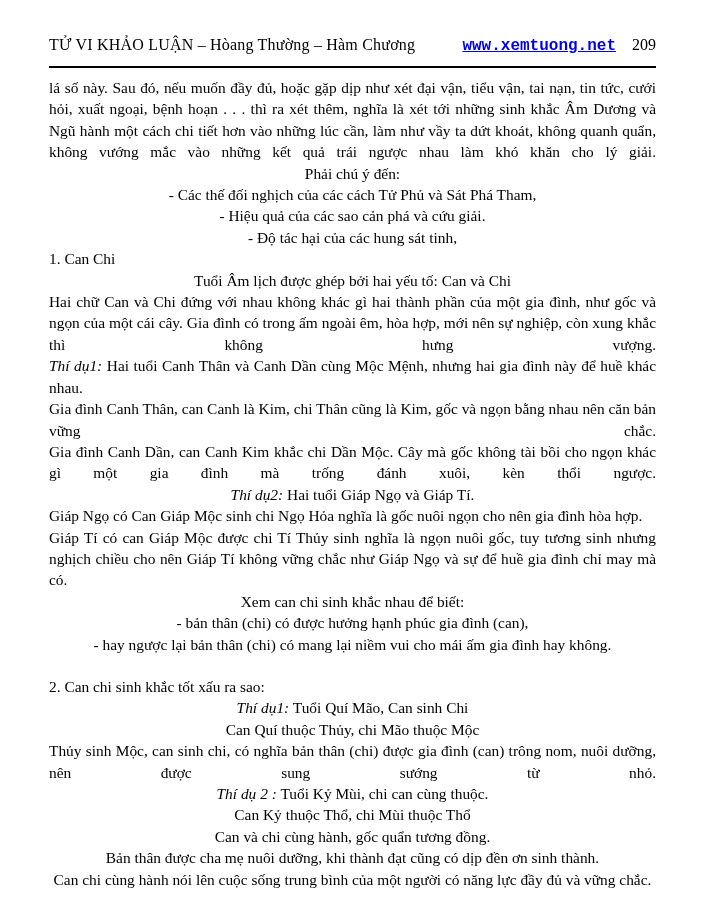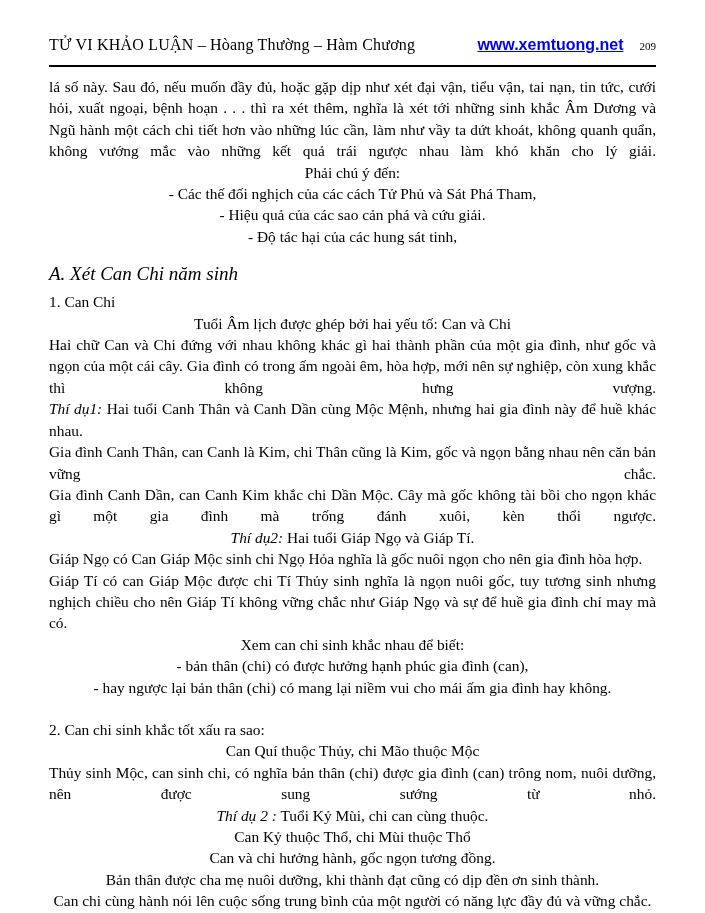--- a/index.html
+++ b/index.html
@@ -24,29 +24,29 @@
     font-size: 16px;
     letter-spacing: 0.2px;
     white-space: nowrap;
   }
   .header-right {
     display: flex;
     align-items: baseline;
     gap: 16px;
   }
   .site-link {
-    font-family: Liberation Sans, sans-serif;
+    font-family: Liberation Mono, monospace;
     font-weight: bold;
     font-size: 16px;
     color: #0000ee;
     text-decoration: underline;
     cursor: pointer;
     white-space: nowrap;
   }
-  .page-number { font-size: 11px; }
+  .page-number { font-size: 16px; }
   .header-rule {
     border-bottom: 2px solid #000000;
     margin-top: 11px;
   }
   
   .body-text {
     margin-top: 9px;
     font-size: 15.4px;
     line-height: 21.4px;
   }
@@ -81,21 +81,20 @@
   <div class="header-rule"></div>
 
   <div class="body-text">
 
     <p class="force-last">lá số này. Sau đó, nếu muốn đầy đủ, hoặc gặp dịp như xét đại vận, tiểu vận, tai nạn, tin tức, cưới hỏi, xuất ngoại, bệnh hoạn . . . thì ra xét thêm, nghĩa là xét tới những sinh khắc Âm Dương và Ngũ hành  một cách chi tiết hơn vào những lúc cần, làm như vầy ta dứt khoát, không quanh quẩn, không vướng mắc vào những kết quả trái ngược nhau làm khó khăn cho lý giải.</p>
     <p class="line-left">Phải chú ý đến:</p>
     <p class="line-left">- Các thế đối nghịch của các cách Tử Phủ và Sát Phá Tham,</p>
     <p class="line-left">- Hiệu quả của các sao cản phá và cứu giải.</p>
     <p class="line-left">- Độ tác hại của các hung sát tinh,</p>
 
-    <p class="heading-italic">A. Xét Can Chi năm sinh</p>
     <p class="heading-bold">1. Can Chi</p>
     <p class="line-left">Tuổi Âm lịch được ghép bởi hai yếu tố: Can và Chi</p>
     <p class="force-last">Hai chữ Can và Chi đứng với nhau không khác gì hai thành phần của một gia đình, như gốc và ngọn của một cái cây. Gia đình có trong ấm ngoài êm, hòa hợp, mới nên sự nghiệp, còn xung khắc thì không hưng vượng.</p>
 
     <p class="para"><span class="example-prefix">Thí dụ1:</span> <span>Hai tuổi Canh Thân và Canh Dần cùng Mộc Mệnh, nhưng hai gia đình này để huề khác nhau.</span></p>
 
     <p class="force-last">Gia đình Canh Thân, can Canh là Kim, chi Thân cũng là Kim, gốc và ngọn bằng nhau nên căn bản vững chắc.</p>
     <p class="force-last">Gia đình Canh Dần, can Canh Kim khắc chi Dần Mộc. Cây mà gốc không tài bồi cho ngọn khác gì một gia đình mà trống đánh xuôi, kèn thổi ngược.</p>
 
     <p class="line-left"><span class="example-prefix">Thí dụ2:</span> <span>Hai tuổi Giáp Ngọ và Giáp Tí.</span></p>
@@ -103,23 +102,24 @@
     <p class="para">Giáp Ngọ có Can Giáp Mộc sinh chi Ngọ Hỏa nghĩa là gốc nuôi ngọn cho nên gia đình hòa hợp.</p>
     <p class="para">Giáp Tí có can Giáp Mộc được chi Tí Thủy sinh nghĩa là ngọn nuôi gốc, tuy tương sinh nhưng nghịch chiều cho nên Giáp Tí không vững chắc như Giáp Ngọ và sự để huề gia đình chỉ may mà có.</p>
     <p class="line-left indent-sm">Xem can chi sinh khắc nhau để biết:</p>
     <p class="line-left">- bản thân (chi) có được hưởng hạnh phúc gia đình (can),</p>
     <p class="line-left">- hay ngược lại bản thân (chi) có mang lại niềm vui cho mái ấm gia đình hay không.</p>
 
     <div class="section-spacer"></div>
 
     <p class="heading-bold">2. Can chi sinh khắc tốt xấu ra sao:</p>
 
+    <p class="line-left"><span class="example-prefix">Thí dụ1:</span> <span>Tuổi Quí Mão, Can sinh Chi</span></p>
     <p class="line-left">Can Quí thuộc Thủy, chi Mão thuộc Mộc</p>
     <p class="force-last">Thủy sinh Mộc, can sinh chi, có nghĩa bản thân (chi) được gia đình (can) trông nom, nuôi dưỡng, nên được sung sướng từ nhỏ.</p>
 
     <p class="line-left"><span class="example-prefix">Thí dụ 2 :</span> <span>Tuổi Kỷ Mùi, chi can cùng thuộc.</span></p>
     <p class="line-left">Can Kỷ thuộc Thổ, chi Mùi thuộc Thổ</p>
-    <p class="line-left">Can và chi hưởng hành, gốc ngọn tương đồng.</p>
+    <p class="line-left">Can và chi cùng hành, gốc quẩn tương đồng.</p>
     <p class="line-left">Bản thân được cha mẹ nuôi dưỡng, khi thành đạt cũng có dịp đền ơn sinh thành.</p>
     <p class="line-left">Can chi cùng hành nói lên cuộc sống trung bình của một người có năng lực đầy đủ và vững chắc.</p>
 
   </div>
 </div>
 
 </body></html>

